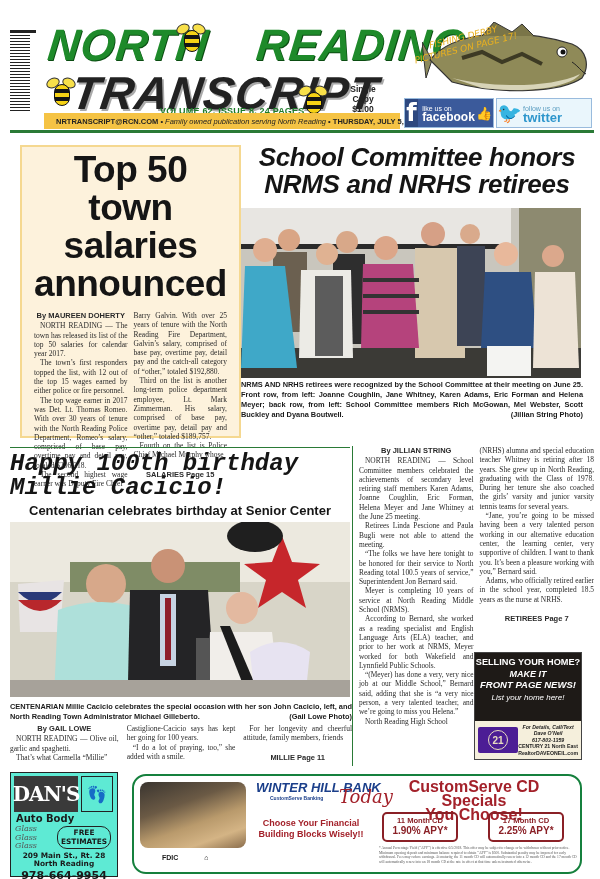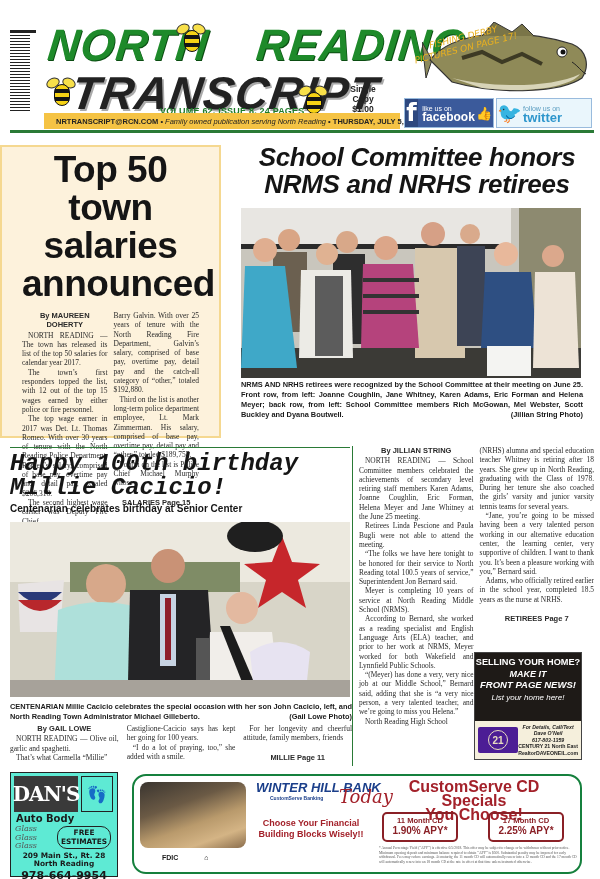--- a/index.html
+++ b/index.html
@@ -29,39 +29,39 @@
   .fb .f { width: 24px; height: 28px; background: #2d4880; display: flex; align-items: center; justify-content: center; font-weight: bold; font-size: 24px; font-family: "DejaVu Sans", sans-serif; }
   .fb .txt { padding-left: 4px; font-size: 7px; line-height: 9px; }
   .fb .txt b { font-size: 12px; display: block; }
   .tw { left: 496px; width: 96px; background: #eaf6fc; color: #35a4d8; }
   .tw .bird { width: 26px; font-size: 20px; text-align: center; color: #35a4d8; }
   .tw .txt { font-size: 7px; line-height: 9px; color: #5a9dc0; }
   .tw .txt b { font-size: 13px; display: block; color: #2e96cc; }
   .green-rule { position: absolute; left: 10px; top: 130px; width: 584px; height: 3px; background: #2a7a36; }
 
   
-  .salaries-box { position: absolute; left: 0; top: 145px; width: 221px; height: 293px; background: #fdf2dc; border: 2px solid #f5d890; padding: 4px 20px; }
+  .salaries-box { position: absolute; left: 20px; top: 145px; width: 221px; height: 293px; background: #fdf2dc; border: 2px solid #f5d890; padding: 4px 12px; }
   .salaries-head { font-family: "Liberation Sans", sans-serif; font-weight: bold; font-size: 37px; line-height: 38px; text-align: center; color: #151515; letter-spacing: -0.5px; }
   .cols2 { display: flex; gap: 6px; margin-top: 8px; }
   .col { flex: 1; font-family: "Liberation Serif", serif; font-size: 7.5px; line-height: 9.3px; text-align: justify; color: #2a2a2a; }
   .col p { text-indent: 6px; }
   .byline { font-family: "Liberation Sans", sans-serif; font-weight: bold; font-size: 7.5px; text-align: center; margin-bottom: 1px; text-indent: 0 !important; }
   .jump { font-family: "Liberation Sans", sans-serif; font-weight: bold; font-size: 7.5px; text-align: center; margin-top: 10px; text-indent: 0 !important; }
 
   
   .sc-head { position: absolute; left: 244px; top: 144px; width: 346px; font-family: "Liberation Sans", sans-serif; font-weight: bold; font-style: italic; font-size: 26px; line-height: 27px; text-align: center; color: #151515; letter-spacing: -0.3px; }
   .sc-photo { position: absolute; left: 241px; top: 208px; width: 340px; height: 170px; overflow: hidden; background: #b8b3a8; }
   .sc-caption { position: absolute; left: 241px; top: 380px; width: 342px; font-family: "Liberation Sans", sans-serif; font-weight: bold; font-size: 7.4px; line-height: 10px; text-align: justify; color: #1a1a1a; }
   .sc-caption .credit { float: right; }
 
   .rule-mid { position: absolute; left: 10px; top: 447px; width: 340px; height: 1px; background: #2a7a36; }
 
   
   .millie-head { position: absolute; left: 10px; top: 452px; width: 340px; font-family: Liberation Mono, monospace; font-weight: bold; font-style: italic; font-size: 24px; line-height: 24px; text-align: left; color: #151515; }
-  .millie-sub { position: absolute; left: 10px; top: 503px; width: 340px; font-family: "Liberation Sans", sans-serif; font-weight: bold; font-size: 10px; color: #151515; }
+  .millie-sub { position: absolute; left: 10px; top: 503px; width: 340px; font-family: "Liberation Sans", sans-serif; font-weight: bold; font-size: 13px; text-align: center; color: #151515; }
   .millie-photo { position: absolute; left: 10px; top: 522px; width: 340px; height: 175px; overflow: hidden; background: #d9d6cc; }
   .millie-caption { position: absolute; left: 10px; top: 702px; width: 342px; font-family: "Liberation Sans", sans-serif; font-weight: bold; font-size: 7.4px; line-height: 10px; text-align: justify; }
   .millie-caption .credit { float: right; }
   .millie-cols { position: absolute; left: 10px; top: 724px; width: 342px; display: flex; gap: 8px; }
 
   
   .ret-wrap { position: absolute; left: 352px; top: 446px; width: 242px; height: 320px; border-left: 1px solid #2a7a36; padding-left: 6px; display: flex; gap: 6px; }
   .ret-wrap .col { font-size: 7.4px; line-height: 9.3px; }
 
   

